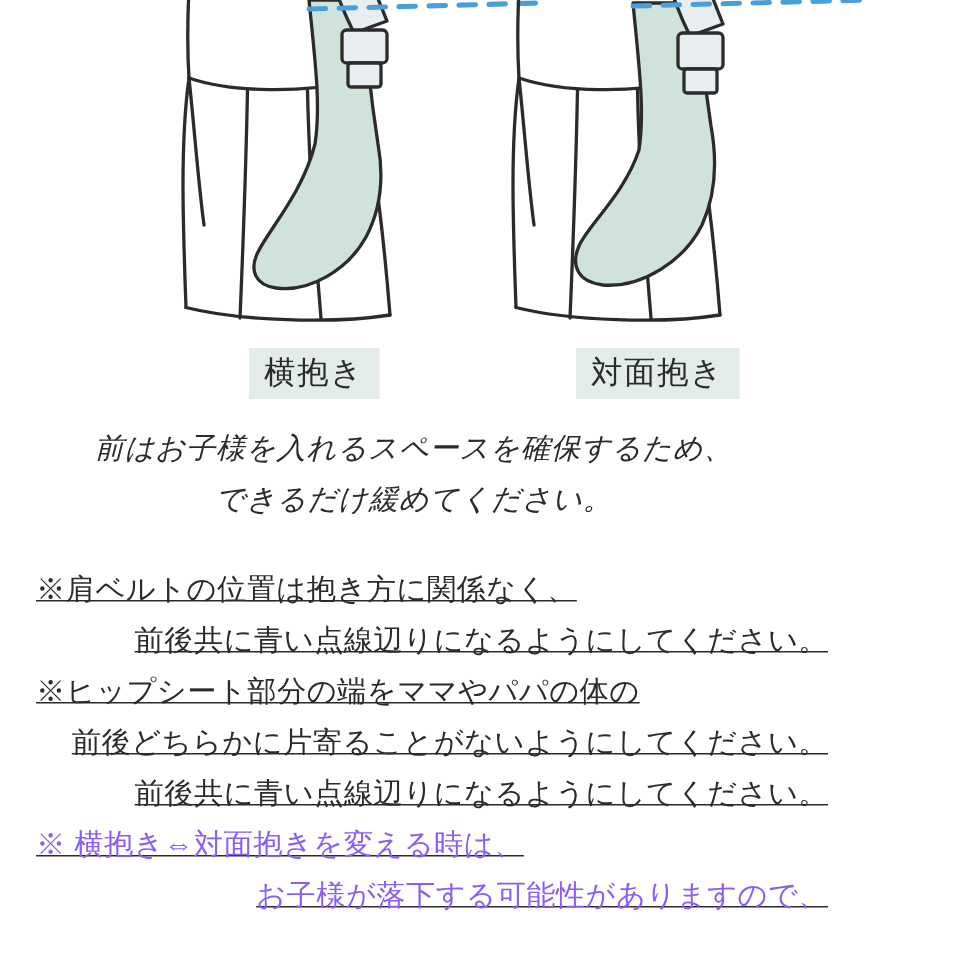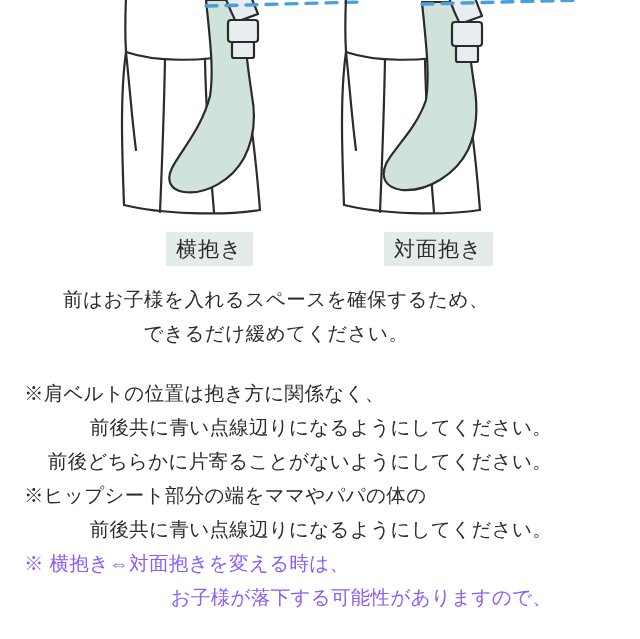--- a/index.html
+++ b/index.html
@@ -57,29 +57,31 @@
   .chip-right { left: 384px; }
 
   
   .lead {
     text-align: center;
     font-size: 19.5px;
     line-height: 34px;
     letter-spacing: 0.5px;
     color: #2b2b2b;
     margin-top: 4px;
+    font-style: italic;
   }
 
   
   .notes {
     margin-top: 26px;
     padding-left: 24px;
     font-size: 19.5px;
     line-height: 34px;
     letter-spacing: 0.3px;
+    text-decoration: underline;
   }
   .note-line {
     white-space: nowrap;
   }
   .note-line.indent {
     padding-left: 22px;
     text-align: right;
   }
   .note-line.red {
     color: #8b5cf6;
@@ -159,20 +161,20 @@
   </div>
 
   <div class="lead">
     <div>前はお子様を入れるスペースを確保するため、</div>
     <div>できるだけ緩めてください。</div>
   </div>
 
   <div class="notes">
     <div class="note-line">※肩ベルトの位置は抱き方に関係なく、</div>
     <div class="note-line indent">前後共に青い点線辺りになるようにしてください。</div>
+    <div class="note-line">※ヒップシート部分の端をママやパパの体の</div>
     <div class="note-line indent">前後どちらかに片寄ることがないようにしてください。</div>
-    <div class="note-line">※ヒップシート部分の端をママやパパの体の</div>
     <div class="note-line indent">前後共に青い点線辺りになるようにしてください。</div>
     <div class="note-line red">※ 横抱き⇔対面抱きを変える時は、</div>
     <div class="note-line indent red">お子様が落下する可能性がありますので、</div>
   </div>
 
 </div>
 
 </body></html>

